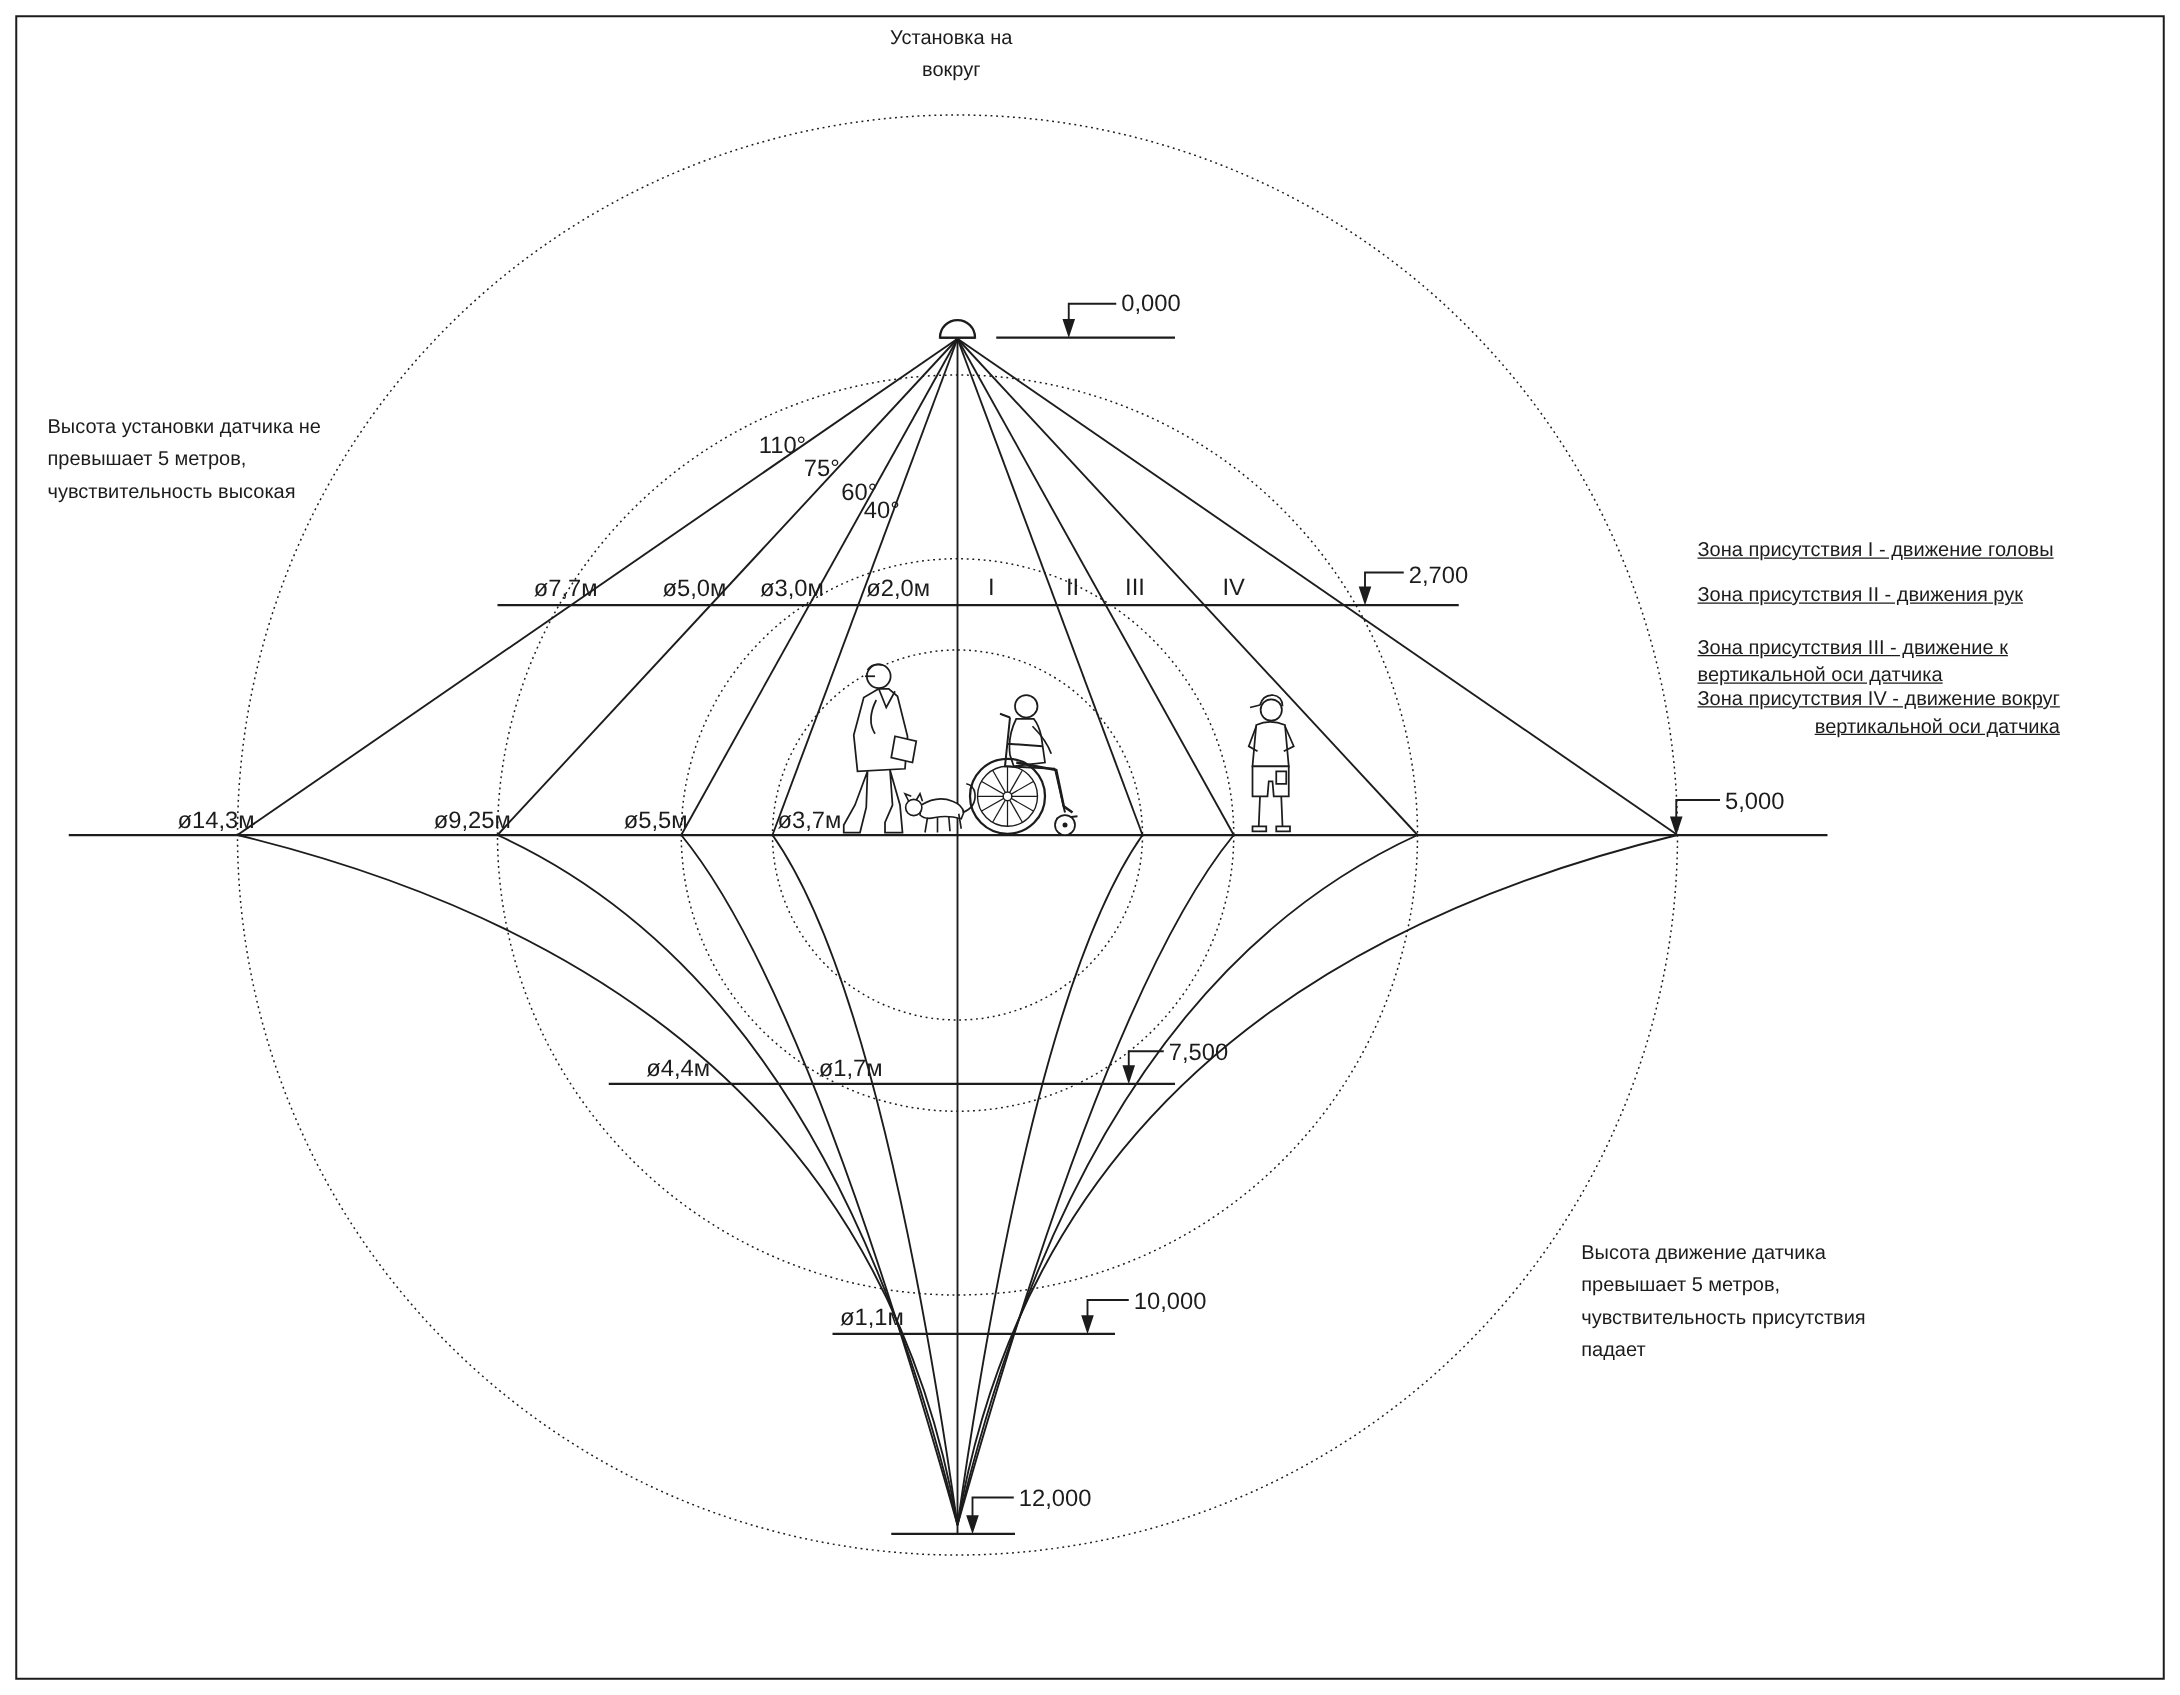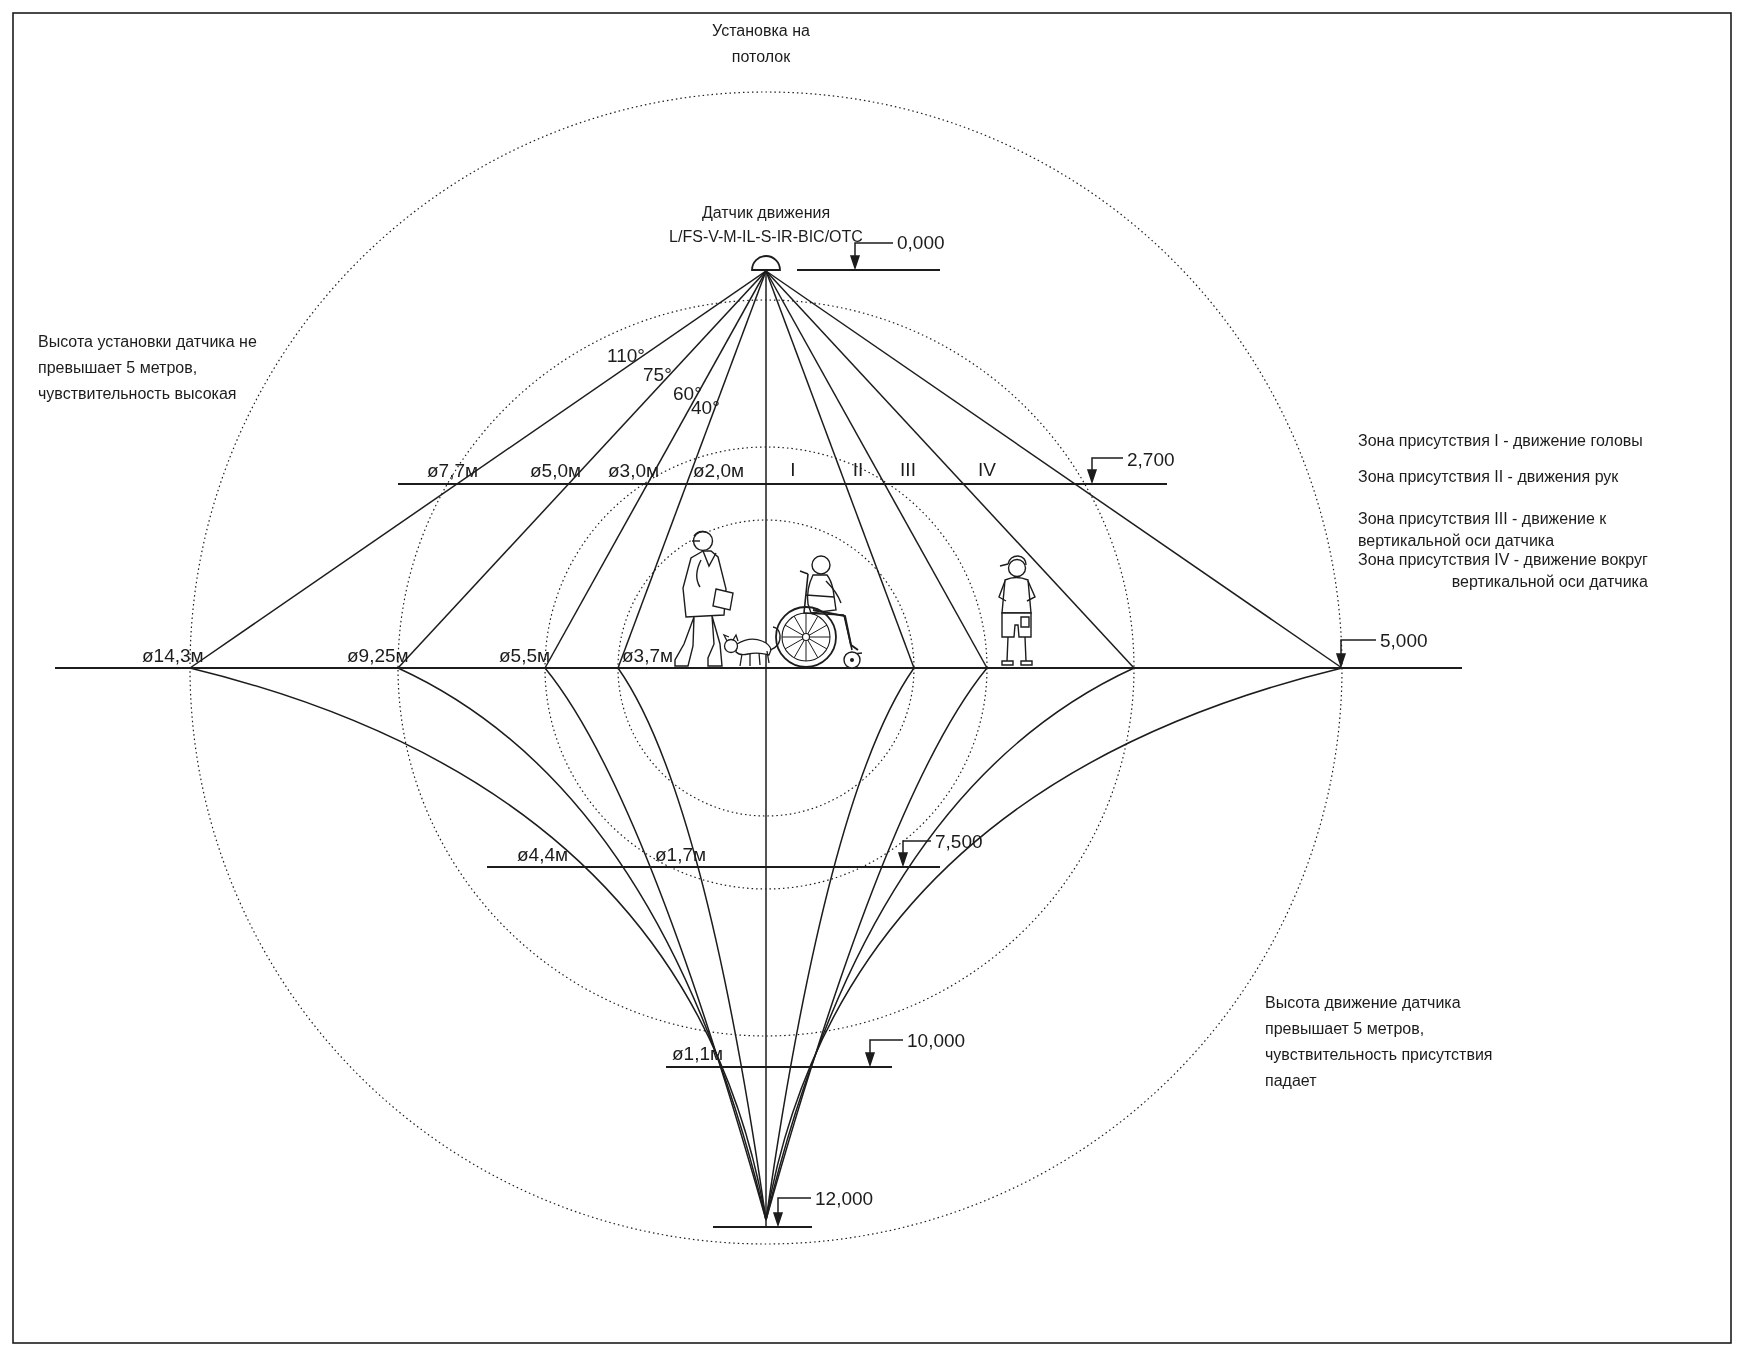--- a/index.html
+++ b/index.html
@@ -1,21 +1,21 @@
 <!DOCTYPE html>
 <html><head>
 <meta charset="utf-8">
 <style>
   html,body{margin:0;padding:0;background:#fff;}
   .page{position:relative;width:1744px;height:1356px;background:#fff;overflow:hidden;
         font-family:"Liberation Sans", sans-serif;color:#1c1c1c;}
   .page svg{position:absolute;left:0;top:0;}
   .txt{position:absolute;font-size:16px;line-height:26px;color:#1c1c1c;white-space:nowrap;}
   .center{text-align:center;}
-  .zone{line-height:22px;}
+  .zone{line-height:22px;text-decoration:underline;}
   svg text{font-family:"Liberation Sans", sans-serif;font-size:19px;fill:#1c1c1c;}
   .geo{stroke:#1c1c1c;fill:none;}
 </style>
 </head>
 <body>
 
 <div class="page">
 
 <svg width="1744" height="1356" viewBox="0 0 1744 1356">
 
@@ -172,27 +172,23 @@
     <text x="655" y="861">ø1,7м</text>
   </g>
 
   <g>
     <text x="672" y="1060">ø1,1м</text>
   </g>
 </svg>
 
 <div class="txt center" style="left:611px;top:18px;width:300px;">
       <div>Установка на</div>
-      <div>потолок</div>
-    </div>
-
-<div class="txt center" style="left:566px;top:201px;width:400px;line-height:24px;">
-      <div>Датчик движения</div>
-      <div>L/FS-V-M-IL-S-IR-BIC/OTC</div>
-    </div>
+      <div>вокруг</div>
+    </div>
+
 
 <div class="txt" style="left:38px;top:329px;">
       <div>Высота установки датчика не</div>
       <div>превышает 5 метров,</div>
       <div>чувствительность высокая</div>
     </div>
 
 <div class="txt zone" style="left:1358px;top:430px;">
       <div>Зона присутствия I - движение головы</div>
     </div>

